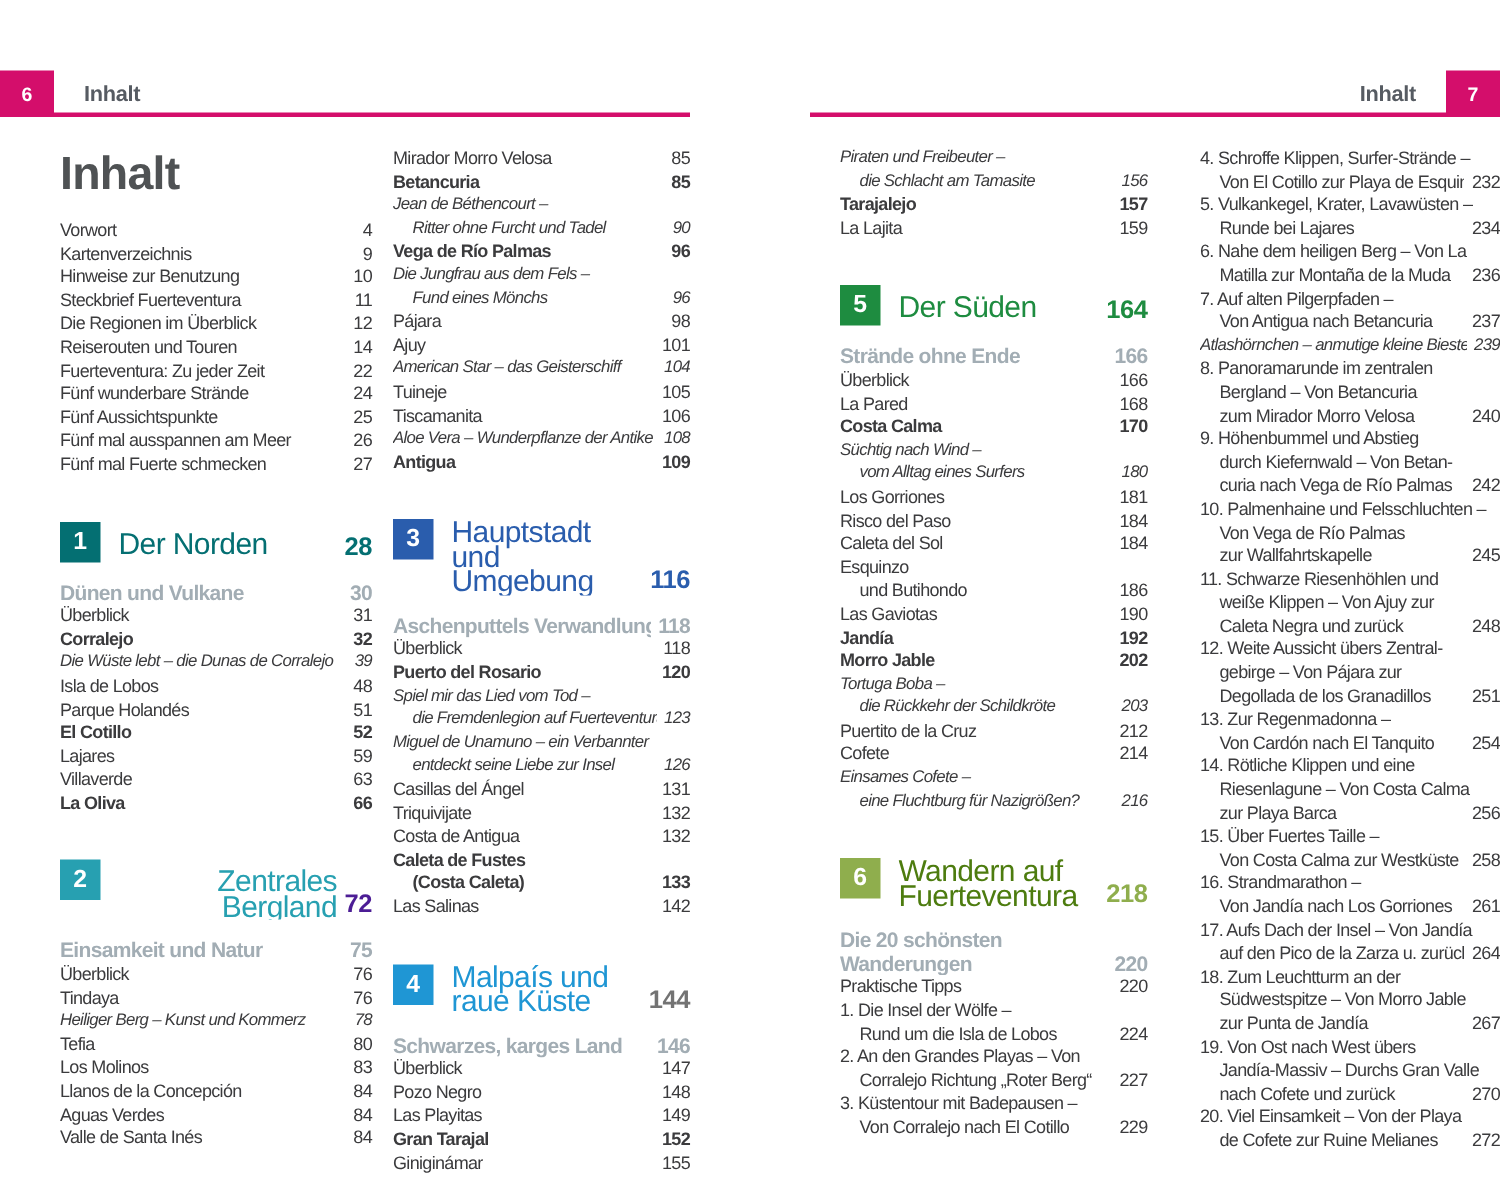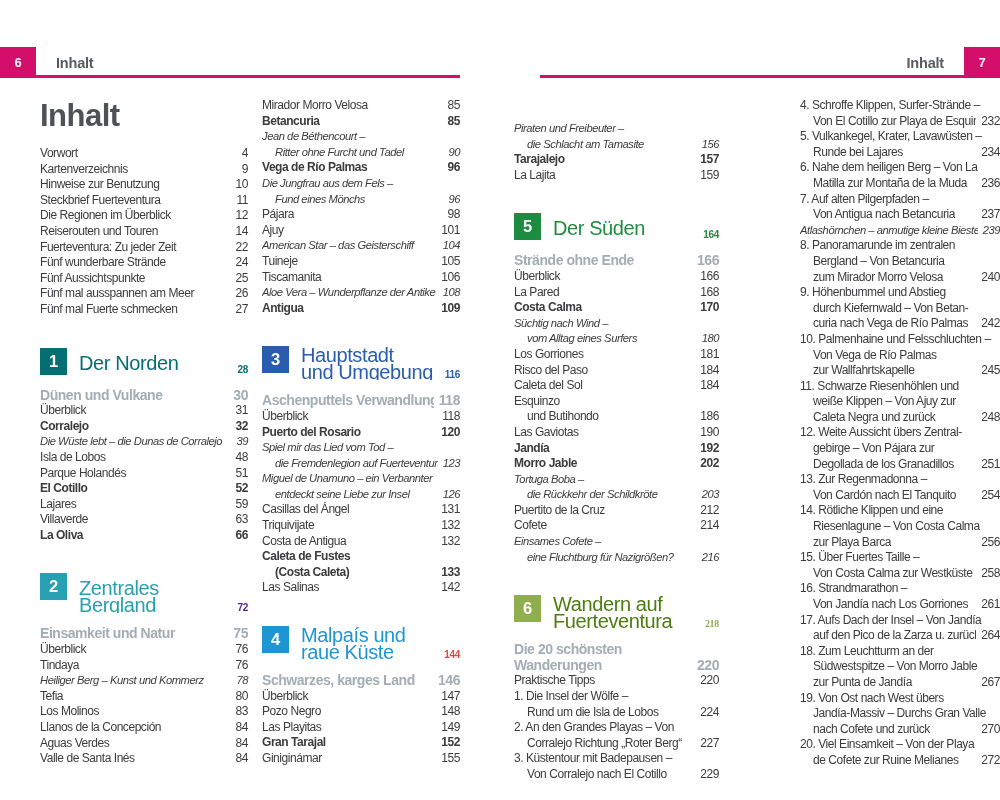--- a/index.html
+++ b/index.html
@@ -19,21 +19,21 @@
   #hl-left{left:56px;}
   #hl-right{right:56px;}
   .hbar{position:absolute;top:75px;height:2.5px;background:#d40e6b;}
   #hb-left{left:0;width:460px;}
   #hb-right{left:540px;width:460px;}
 
   
   .col{position:absolute;top:98px;}
   #l1{left:40px;width:208px;}
   #l2{left:262px;width:198px;}
-  #r1{left:514px;width:205px;margin-top:23px;}
+  #r1{left:560px;width:205px;}
   #r2{left:755px;width:200px;margin-left:45px;}
 
   .title{
     font-size:31px;font-weight:bold;color:#4f5254;letter-spacing:-0.5px;
     line-height:36px;margin:0 0 12px 0;
   }
 
   
   .row{
     display:flex;align-items:baseline;line-height:15.6px;height:15.6px;
@@ -50,21 +50,21 @@
   .sec{display:flex;align-items:flex-start;margin:30px 0 13px 0;}
   .num{
     width:27px;height:27px;color:#fff;font-weight:bold;font-size:16.5px;
     display:flex;align-items:center;justify-content:center;margin-right:12px;flex:0 0 27px;
   }
   .st{
     flex:1;font-weight:normal;font-size:20px;line-height:16.5px;
     white-space:pre-line;padding-top:7px;letter-spacing:-0.4px;overflow:hidden;
   }
   .st.two{padding-top:1px;}
-  .sp{font-weight:bold;font-size:10px;align-self:flex-end;margin-left:5px;letter-spacing:-0.3px;}
+  .sp{font-weight:bold;font-size:17px;align-self:flex-end;margin-left:5px;letter-spacing:-0.3px;}
 </style>
 </head>
 <body>
 
 <div>
 
   <div class="pnum" id="pn-left">6</div>
   <div class="hlab" id="hl-left">Inhalt</div>
   <div class="hbar" id="hb-left"></div>
 
@@ -158,21 +158,21 @@
       <div class="row s-n">
         <span class="t">Villaverde</span>
         <span class="p">63</span>
       </div>
       <div class="row s-b">
         <span class="t">La Oliva</span>
         <span class="p">66</span>
       </div>
       <div class="sec">
         <span class="num" style="background: rgb(39, 160, 177);">2</span>
-        <span class="st" style="color: rgb(39, 160, 177);">Zentrales Bergland</span>
+        <span class="st" style="color: rgb(39, 160, 177); text-align: right;">Zentrales Bergland</span>
         <span class="sp" style="color: #4c1d95;">72</span>
       </div>
       <div class="row s-g">
         <span class="t">Einsamkeit und Natur</span>
         <span class="p">75</span>
       </div>
       <div class="row s-n">
         <span class="t">Überblick</span>
         <span class="p">76</span>
       </div>
@@ -317,21 +317,21 @@
         <span class="p">133</span>
       </div>
       <div class="row s-n">
         <span class="t">Las Salinas</span>
         <span class="p">142</span>
       </div>
       <div class="sec">
         <span class="num" style="background: rgb(31, 150, 212);">4</span>
         <span class="st two" style="color: rgb(31, 150, 212);">Malpaís und
 raue Küste</span>
-        <span class="sp" style="color: #ef4444;">144</span>
+        <span class="sp" style="color: #737373;">144</span>
       </div>
       <div class="row s-g">
         <span class="t">Schwarzes, karges Land</span>
         <span class="p">146</span>
       </div>
       <div class="row s-n">
         <span class="t">Überblick</span>
         <span class="p">147</span>
       </div>
       <div class="row s-n">
@@ -450,21 +450,21 @@
         <span class="p"></span>
       </div>
       <div class="row s-i ind">
         <span class="t">eine Fluchtburg für Nazigrößen?</span>
         <span class="p">216</span>
       </div>
       <div class="sec">
         <span class="num" style="background: rgb(143, 174, 77);">6</span>
         <span class="st two" style="color: #4d7c0f;">Wandern auf
 Fuerteventura</span>
-        <span class="sp" style="color: rgb(143, 174, 77); font-family: Liberation Serif, serif;">218</span>
+        <span class="sp" style="color: rgb(143, 174, 77);">218</span>
       </div>
       <div class="row s-g">
         <span class="t">Die 20 schönsten</span>
         <span class="p"></span>
       </div>
       <div class="row s-g">
         <span class="t">Wanderungen</span>
         <span class="p">220</span>
       </div>
       <div class="row s-n">

